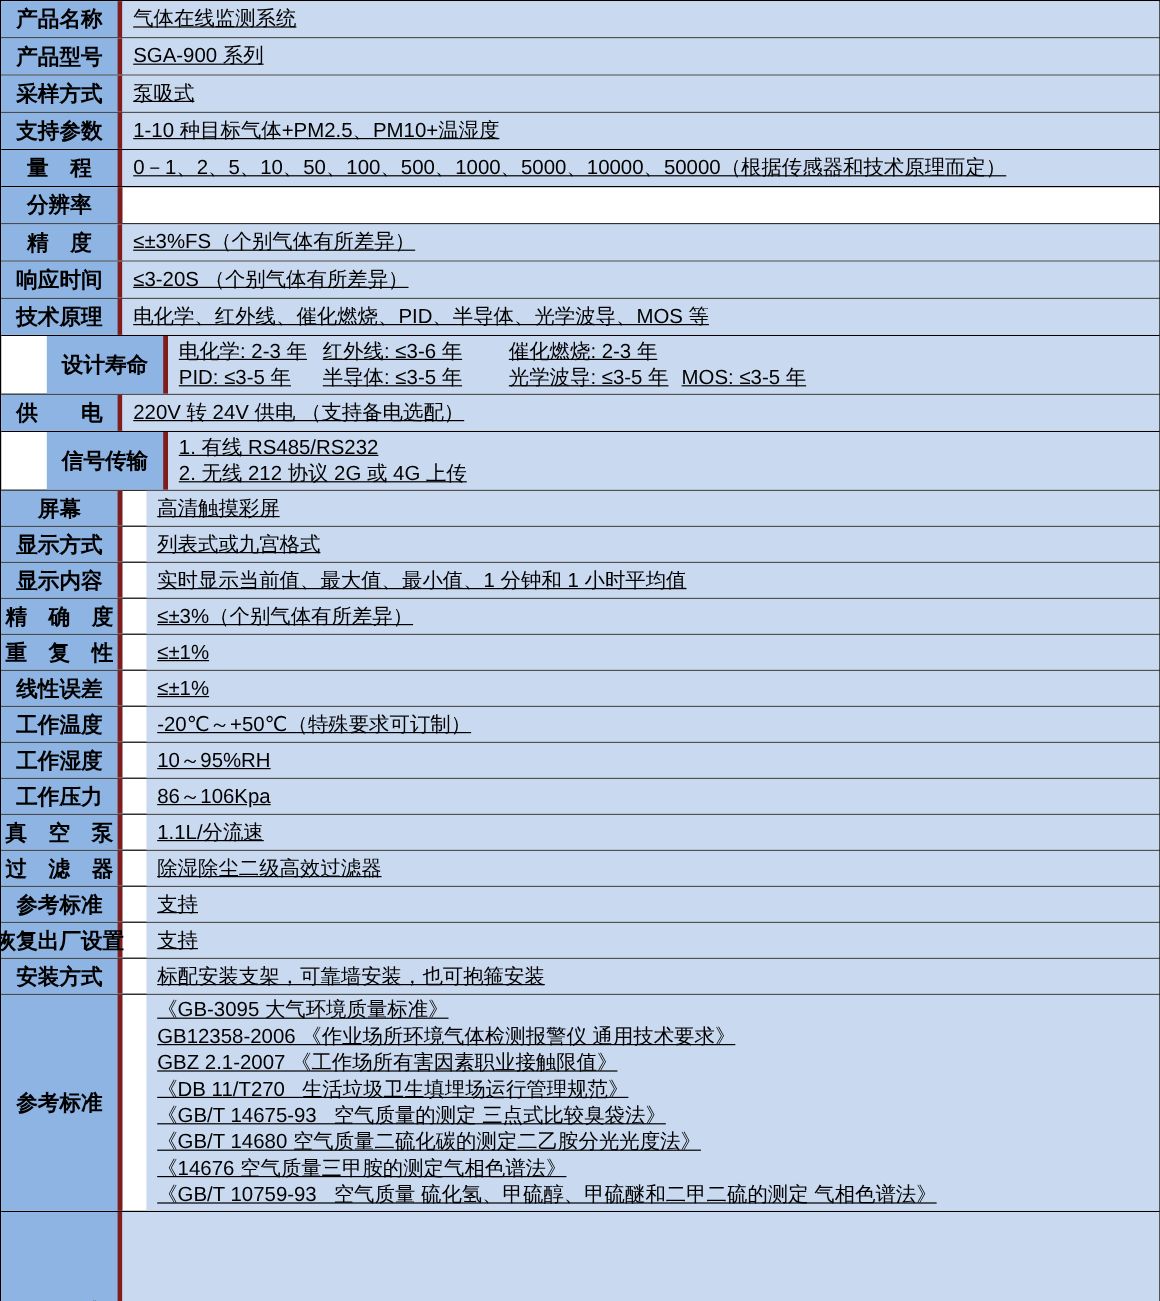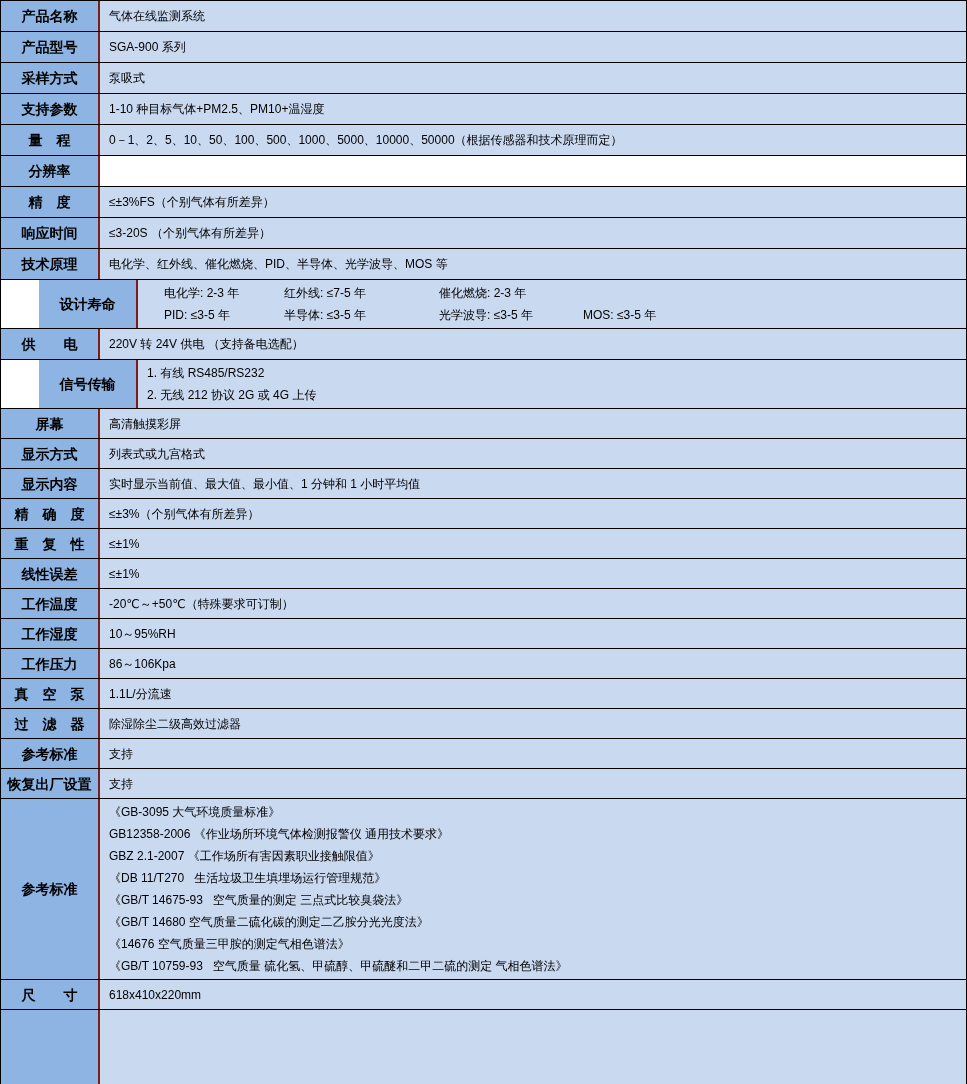--- a/index.html
+++ b/index.html
@@ -20,62 +20,63 @@
     border-bottom: 1px solid #000000;
     min-height: 30px;
   }
   .row:nth-child(10),
   .row:nth-child(12) {
     min-height: 44px;
     padding-left: 38px;
   }
   .row:nth-child(n+13):nth-child(-n+27) {
     min-height: 29px;
+    gap: 20px;
   }
   .row:nth-child(28) {
     min-height: 165px;
   }
   .row:nth-child(29), .row:nth-child(30) {
     min-height: 31px;
     align-items: center;
   }
   .label-cell {
     width: 97px;
     flex: 0 0 97px;
     background: var(--label-bg, #8DB4E2);
-    border-right: 2px solid #7f1d1d;
+    border-right: 4px solid #7f1d1d;
     display: flex;
     align-items: center;
     justify-content: center;
     text-align: center;
     font-weight: bold;
-    font-size: 14px;
+    font-size: 18px;
     line-height: 18px;
     white-space: pre;
   }
   .value-cell {
     flex: 1 1 auto;
     background: var(--value-bg, #C9D9F0);
     padding: 2px 10px 2px 9px;
     display: flex;
     flex-direction: column;
     justify-content: center;
-    font-size: 12px;
+    font-size: 17px;
     line-height: 20px;
+    text-decoration: underline;
   }
   .line {
     line-height: 22px;
     white-space: pre-wrap;
   }
   .row:nth-child(28) .line {
     line-height: 20.6px;
   }
   .cols {
     display: flex;
-    margin-left: 17px;
   }
   .cols span {
     display: inline-block;
     white-space: pre;
   }
   .cols span:nth-child(1) { width: 120px; }
   .cols span:nth-child(2) { width: 155px; }
   .cols span:nth-child(3) { width: 144px; }
   .cols span:nth-child(4) { flex: 0 0 auto; }
 </style>
@@ -114,21 +115,21 @@
       <div class="label-cell">响应时间</div>
       <div class="value-cell">≤3-20S  （个别气体有所差异）</div>
     </div>
     <div class="row">
       <div class="label-cell">技术原理</div>
       <div class="value-cell">电化学、红外线、催化燃烧、PID、半导体、光学波导、MOS 等</div>
     </div>
     <div class="row">
       <div class="label-cell">设计寿命</div>
       <div class="value-cell">
-        <div class="line cols"><span>电化学: 2-3 年</span><span>红外线: ≤7-5 年</span><span>催化燃烧: 2-3 年</span></div>
+        <div class="line cols"><span>电化学: 2-3 年</span><span>红外线: ≤3-6 年</span><span>催化燃烧: 2-3 年</span></div>
         <div class="line cols"><span>PID: ≤3-5 年</span><span>半导体: ≤3-5 年</span><span>光学波导: ≤3-5 年</span><span>MOS: ≤3-5 年</span></div>
       </div>
     </div>
     <div class="row">
       <div class="label-cell">供　　电</div>
       <div class="value-cell">220V 转 24V 供电 （支持备电选配）</div>
     </div>
     <div class="row">
       <div class="label-cell">信号传输</div>
       <div class="value-cell">
@@ -180,20 +181,24 @@
       <div class="label-cell">过　滤　器</div>
       <div class="value-cell">除湿除尘二级高效过滤器</div>
     </div>
     <div class="row">
       <div class="label-cell">参考标准</div>
       <div class="value-cell">支持</div>
     </div>
     <div class="row">
       <div class="label-cell">恢复出厂设置</div>
       <div class="value-cell">支持</div>
+    </div>
+    <div class="row">
+      <div class="label-cell">安装方式</div>
+      <div class="value-cell">标配安装支架，可靠墙安装，也可抱箍安装</div>
     </div>
     <div class="row">
       <div class="label-cell">参考标准</div>
       <div class="value-cell">
         <div class="line">《GB-3095 大气环境质量标准》</div>
         <div class="line">GB12358-2006 《作业场所环境气体检测报警仪 通用技术要求》</div>
         <div class="line">GBZ 2.1-2007 《工作场所有害因素职业接触限值》</div>
         <div class="line">《DB 11/T270   生活垃圾卫生填埋场运行管理规范》</div>
         <div class="line">《GB/T 14675-93   空气质量的测定 三点式比较臭袋法》</div>
         <div class="line">《GB/T 14680 空气质量二硫化碳的测定二乙胺分光光度法》</div>

